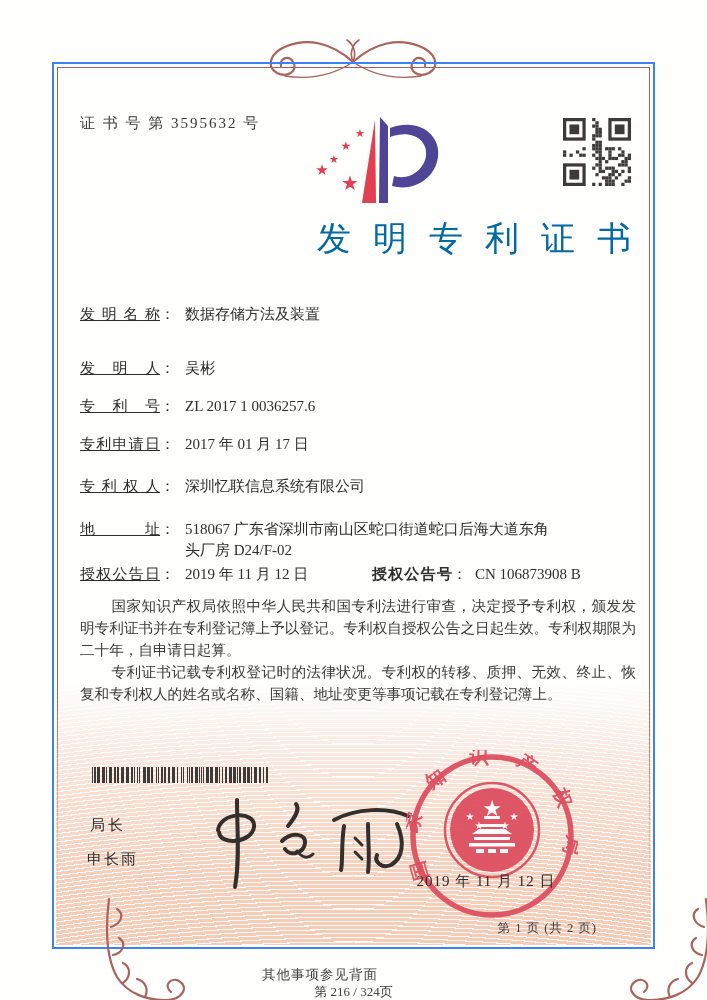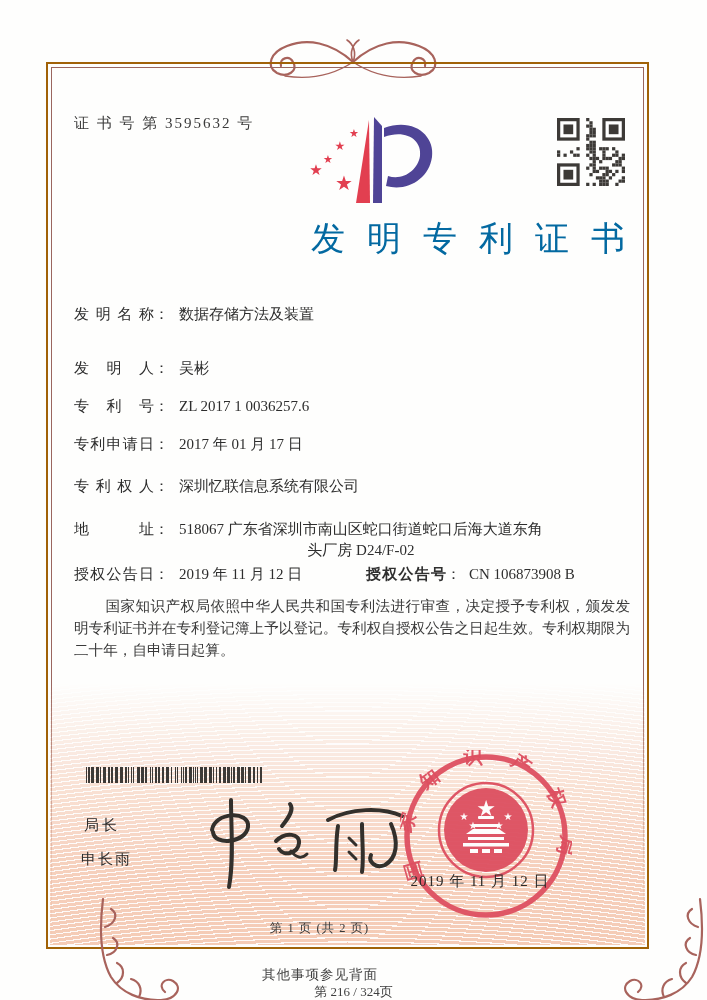--- a/index.html
+++ b/index.html
@@ -3,22 +3,22 @@
 <meta charset="utf-8">
 <style>
   html,body{margin:0;padding:0;}
   body{
     width:707px;height:1000px;position:relative;overflow:hidden;
     background:#fefefd;
     font-family:"Liberation Serif","DejaVu Serif",serif;
     color:#2f2f2f;
   }
   .frame{
-    position:absolute;left:46px;top:62px;width:599px;height:883px;
-    border:2px solid #a16207;background:transparent;
+    position:absolute;left:52px;top:62px;width:599px;height:883px;
+    border:2px solid #3b82f6;background:transparent;
   }
   .frame-inner{
     position:absolute;inset:3px;border:1px solid #9a665f;pointer-events:none;
   }
   
   .waves{
     position:absolute;left:2px;right:2px;bottom:2px;height:262px;
     background-color:#f5cdb8;
     background-image:repeating-radial-gradient(1600px 1100px at 50% 1200px,
       rgba(255,255,255,.9) 0 1.6px, rgba(244,198,176,.25) 1.6px 6px);
@@ -26,24 +26,24 @@
     mask-image:linear-gradient(to bottom,rgba(0,0,0,0) 0,rgba(0,0,0,.5) 34%,rgba(0,0,0,.9) 70%,#000 100%);
   }
   .cert-no{position:absolute;left:26px;top:50px;font-size:15px;letter-spacing:2px;color:#3a3a3a;}
   .logo{position:absolute;left:246px;top:40px;}
   .qr{position:absolute;left:509px;top:54px;}
   .title{
     position:absolute;left:0;right:0;top:152px;text-align:right;
     font-size:34px;color:#0369a1;letter-spacing:22px;text-indent:22px;
   }
   .row{position:absolute;left:26px;display:flex;font-size:15px;line-height:21px;color:#2d2d2d;}
-  .row .lbl{width:80px;flex:none;text-align:justify;text-align-last:justify;}
+  .row .lbl{width:80px;flex:none;text-align:justify;text-align-last:justify;text-decoration:underline;}
   .row .colon{flex:none;margin-right:10px;}
   .row .val{max-width:452px;}
-  .val .vline{display:block;text-align:center;}
+  .val .vline{display:block;}
   .r-name{top:240px}.r-inventor{top:294px}.r-patno{top:332px}
   .r-filing{top:370px}.r-patentee{top:412px}.r-addr{top:455px}
   .r-grant{top:500px}
   .r-grant2{position:absolute;left:318px;top:500px;display:flex;font-size:15px;line-height:21px;}
   .r-grant2 .lbl{width:80px;flex:none;text-align:justify;text-align-last:justify;font-weight:bold;}
   .r-grant2 .colon{flex:none;margin-right:8px;}
   .paras{
     position:absolute;left:26px;top:531px;width:556px;
     font-size:14.6px;line-height:22px;text-align:justify;color:#3a3a3a;
   }
@@ -51,21 +51,21 @@
   .barcode{position:absolute;left:38px;top:703px;}
   .sig-role{position:absolute;left:36px;top:752px;font-size:15px;letter-spacing:3px;color:#2b2b2b;}
   .sig-name{position:absolute;left:33px;top:786px;font-size:15px;letter-spacing:2px;color:#2b2b2b;text-align:center;}
   .signature{position:absolute;left:138px;top:732px;}
   .seal{position:absolute;left:352px;top:686px;width:172px;height:172px;}
   .seal svg{position:absolute;left:0;top:0;}
   .seal-date{
     position:absolute;left:-6px;top:122px;width:172px;text-align:center;
     font-size:15px;color:#2d2b29;letter-spacing:1px;
   }
-  .page-line{position:absolute;left:0;right:56px;top:856px;text-align:center;font-size:12.5px;letter-spacing:1px;color:#3a3a3a;}
+  .page-line{position:absolute;left:0;right:56px;top:856px;text-align:right;font-size:12.5px;letter-spacing:1px;color:#3a3a3a;}
   .sheet-line{position:absolute;left:0;top:948px;width:707px;text-align:center;font-size:13px;color:#3f3f3f;margin-top:35px;}
   .note-line{position:absolute;left:0;top:966px;width:640px;text-align:center;font-size:13.5px;color:#3f3f3f;letter-spacing:1px;}
   .ornament-top{position:absolute;left:243px;top:34px;width:220px;height:54px;}
   .corner{position:absolute;width:104px;height:112px;}
   .corner.bl{left:47px;top:833px;}
   .corner.br{left:556px;top:833px;transform:scaleX(-1);}
 </style>
 </head>
 <body>
 
@@ -263,20 +263,21 @@
       <span class="val">2019 年 11 月 12 日</span>
   </div>
   <div class="r-grant2">
     <span class="lbl">授权公告号</span>
       <span class="colon">：</span>
       <span class="val">CN 106873908 B</span>
   </div>
 
   <div class="paras">
     <p>国家知识产权局依照中华人民共和国专利法进行审查，决定授予专利权，颁发发明专利证书并在专利登记簿上予以登记。专利权自授权公告之日起生效。专利权期限为二十年，自申请日起算。</p>
+    <p>专利证书记载专利权登记时的法律状况。专利权的转移、质押、无效、终止、恢复和专利权人的姓名或名称、国籍、地址变更等事项记载在专利登记簿上。</p>
   </div>
 
   <svg id="barcode" class="barcode" width="178" height="16" viewBox="0 0 178 16">
       <rect x="0" y="0" width="1" height="16" fill="#3d3a37"></rect>
       <rect x="2" y="0" width="2" height="16" fill="#3d3a37"></rect>
       <rect x="5" y="0" width="3" height="16" fill="#3d3a37"></rect>
       <rect x="10" y="0" width="3" height="16" fill="#3d3a37"></rect>
       <rect x="14" y="0" width="1" height="16" fill="#3d3a37"></rect>
       <rect x="17" y="0" width="3" height="16" fill="#3d3a37"></rect>
       <rect x="22" y="0" width="2" height="16" fill="#3d3a37"></rect>

